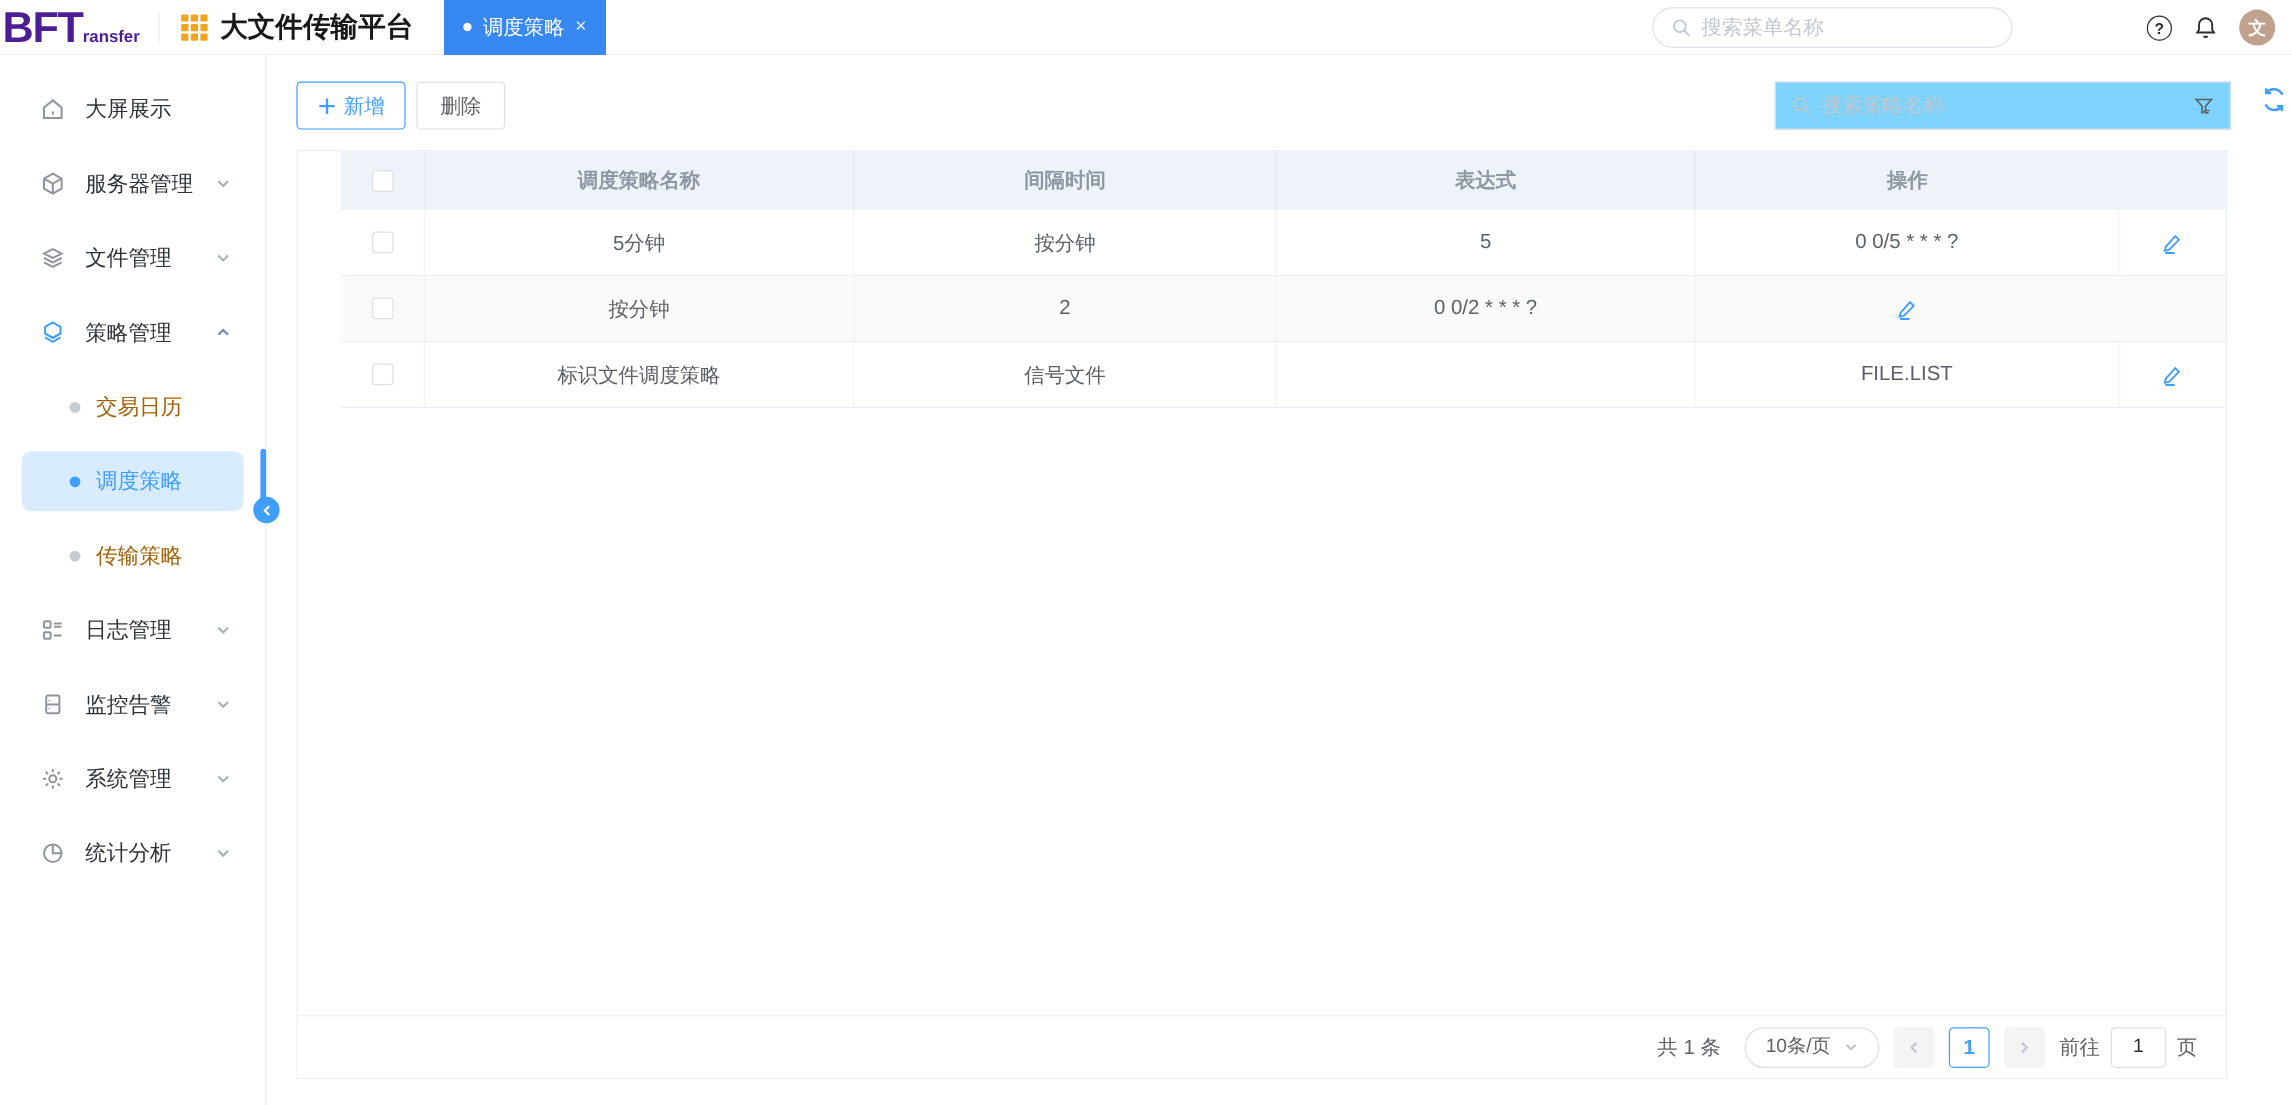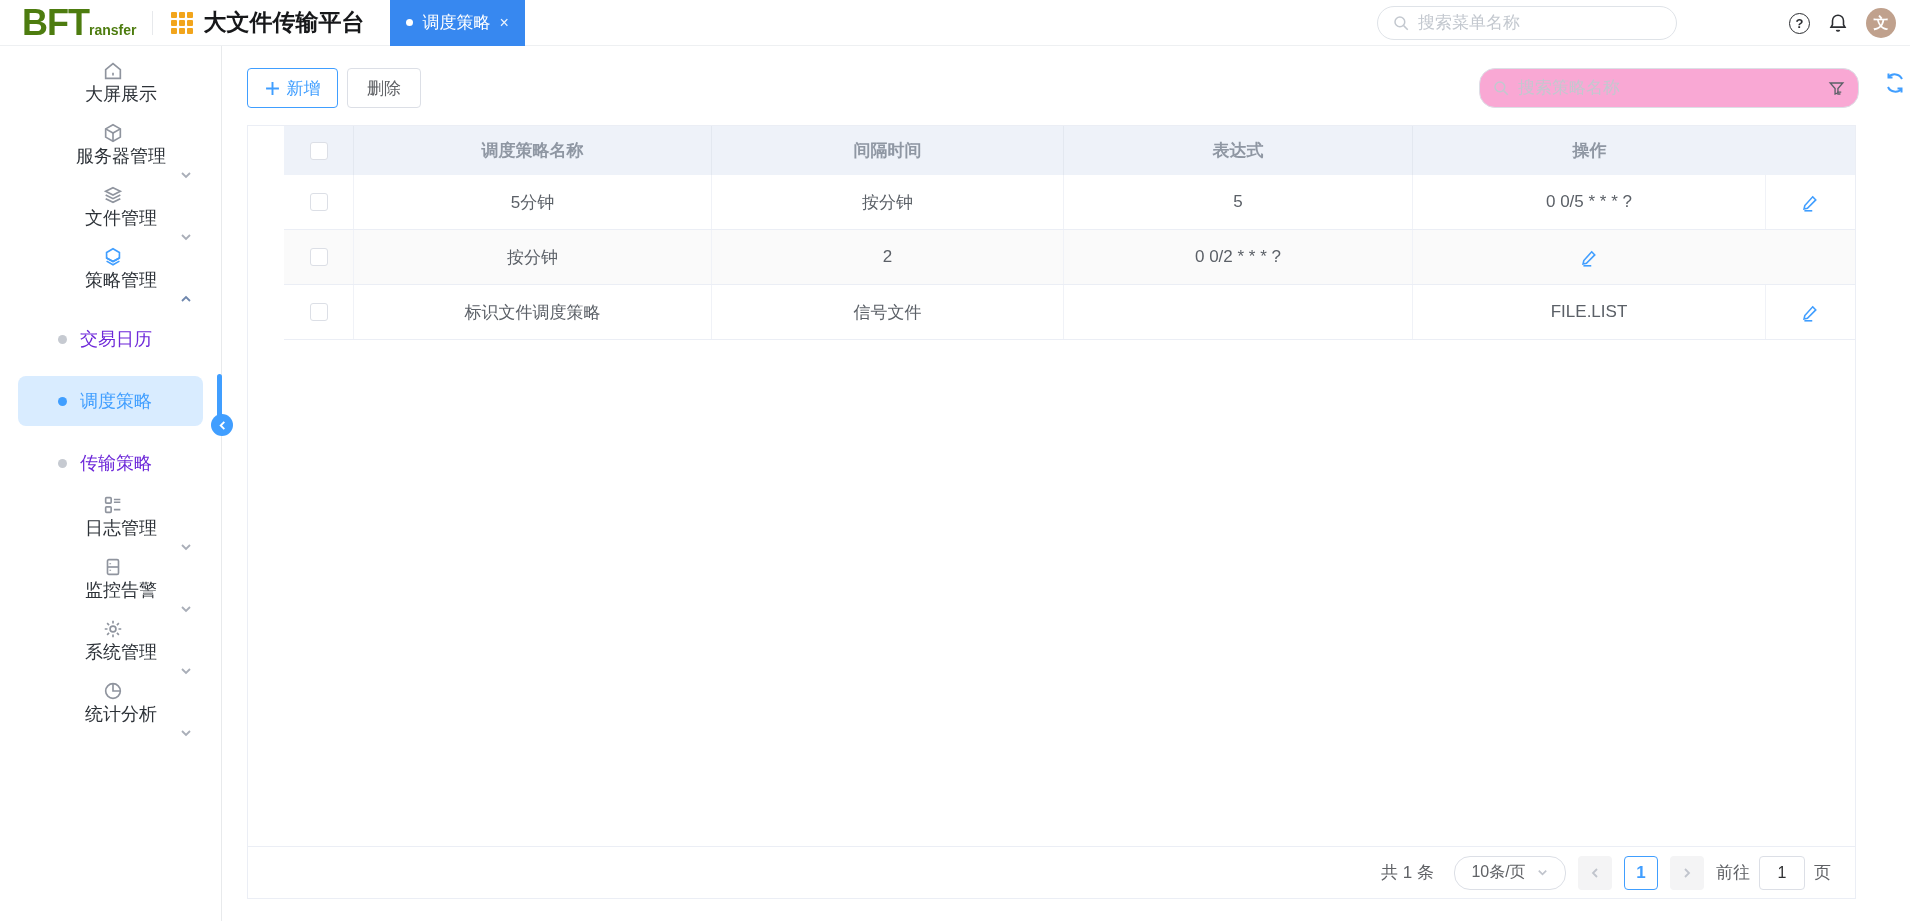--- a/index.html
+++ b/index.html
@@ -2,21 +2,21 @@
 <html><head>
 <meta charset="utf-8">
 <style>
   * { margin:0; padding:0; box-sizing:border-box; }
   html,body { width:1910px; height:921px; background:#fff; overflow:hidden;
               font-family:"Liberation Sans", sans-serif; color:#303133; }
 
   
   .hdr { position:absolute; top:0; left:0; width:1910px; height:46px; background:#fff;
          border-bottom:1px solid #eef0f2; display:flex; align-items:center; }
-  .logo { margin-left:22px; font-weight:800; font-size:36px; color:#4d7c0f; letter-spacing:-1px; line-height:1; }
+  .logo { margin-left:2px; font-weight:800; font-size:36px; color:#4c1d95; letter-spacing:-1px; line-height:1; }
   .logo-sub { font-size:14px; font-weight:700; letter-spacing:0; }
   .hdr-div { width:1px; height:24px; background:#e7e9ec; margin:0 18px 0 16px; }
   .grid-icon { display:grid; grid-template-columns:repeat(3,6px); grid-template-rows:repeat(3,6px);
                gap:2px; margin-right:10px; }
   .grid-icon span { background:#f2a51c; border-radius:1px; }
   .app-title { font-size:23px; font-weight:700; color:#17181a; margin-right:26px; white-space:nowrap; }
   .tab { height:46px; background:#3788f0; color:#fff; display:flex; align-items:center;
          padding:0 16px; font-size:17px; gap:9px; cursor:pointer; }
   .tab-dot { width:7px; height:7px; border-radius:50%; background:#fff; }
   .tab-close { font-size:16px; opacity:.9; }
@@ -28,47 +28,47 @@
   .hdr-right { position:absolute; right:14px; top:0; height:46px; display:flex; align-items:center; gap:17px; }
   .help-icon { width:21px; height:21px; border:1.6px solid #2b2d31; border-radius:50%;
                display:flex; align-items:center; justify-content:center; font-size:13px; font-weight:700; color:#2b2d31; }
   .avatar { width:30px; height:30px; border-radius:50%; background:#c0a18d; color:#fff;
             display:flex; align-items:center; justify-content:center; font-size:15px; font-weight:700; }
 
   
   .sidebar { position:absolute; top:46px; left:0; width:222px; height:875px; background:#fff;
              border-right:1px solid #e8eaec; padding-top:14px; }
   .nav-item { height:62px; display:flex; align-items:center; padding:0 28px 0 33px; cursor:pointer;
-              font-size:18px; color:#2d3238;flex-direction:column; }
+              font-size:18px; color:#2d3238; }
   .nav-item .nav-label { margin-left:16px; font-weight:500; }
   .nav-icon { width:22px; height:22px; color:#8f949e; flex:0 0 auto; }
   .nav-icon.blue { color:#409eff; }
   .chev { margin-left:auto; color:#a9aeb8; display:flex; }
   .chev.up { transform:rotate(180deg); color:#6f87ad; }
   .sub-wrap { }
   .sub-item { height:62px; display:flex; align-items:center; margin:0 18px; padding-left:40px;
-              border-radius:8px; font-size:18px; color:#6d28d9; cursor:pointer; }
+              border-radius:8px; font-size:18px; color:#a16207; cursor:pointer; }
   .sub-item .dot { width:9px; height:9px; border-radius:50%; background:#c6cad1; margin-right:13px; }
   .sub-item.active { background:#d9ecff; color:#409eff; height:50px; margin-top:6px; margin-bottom:6px; }
   .sub-item.active .dot { background:#409eff; }
   .edge-bar { position:absolute; left:217px; top:374px; width:5px; height:58px; background:#409eff; border-radius:3px; }
   .collapse-handle { position:absolute; left:211px; top:414px; width:22px; height:22px; border-radius:50%;
                      background:#409eff; color:#fff; display:flex; align-items:center; justify-content:center;
                      cursor:pointer; z-index:5; }
 
   
   .main { position:absolute; left:222px; top:46px; width:1688px; height:875px; background:#fff;
           padding:22px 0 0 25px; }
   .toolbar { display:flex; align-items:center; height:40px; margin-bottom:17px; position:relative; }
   .btn { height:40px; border-radius:4px; background:#fff; font-size:17px; display:flex; align-items:center;
          justify-content:center; cursor:pointer; font-family:"Liberation Sans", sans-serif; }
   .btn-add { width:91px; border:1px solid #409eff; color:#409eff; gap:7px; }
   .btn-del { width:74px; border:1px solid #dcdfe6; color:#606266; margin-left:9px; }
   .search-box { position:absolute; left:1232px; top:0; width:380px; height:40px; border:1px solid #dcdfe6;
-                border-radius:16px; display:flex; align-items:center; padding:0 12px; gap:8px; background:#f9a8d4; }
+                border-radius:0; display:flex; align-items:center; padding:0 12px; gap:8px; background:#7dd3fc; }
   .search-box input { border:none; outline:none; flex:1; font-size:17px; color:#606266;
                       font-family:"Liberation Sans", sans-serif; background:transparent; }
   .search-box input::placeholder { color:#c3c8cf; }
   .refresh-btn { position:absolute; left:1636px; top:3px; width:24px; height:24px; color:#409eff; cursor:pointer; }
 
   
   .card { position:relative; width:1609px; border:1px solid #ebeef5; height:774px; background:#fff; }
   .thead, .trow { display:grid; grid-template-columns:70px 358px 352px 349px 353px 1fr;margin-left:36px; }
   .thead { background:#eef2f9; height:49px; }
   .th { display:flex; align-items:center; justify-content:center; font-size:17px; font-weight:700;

